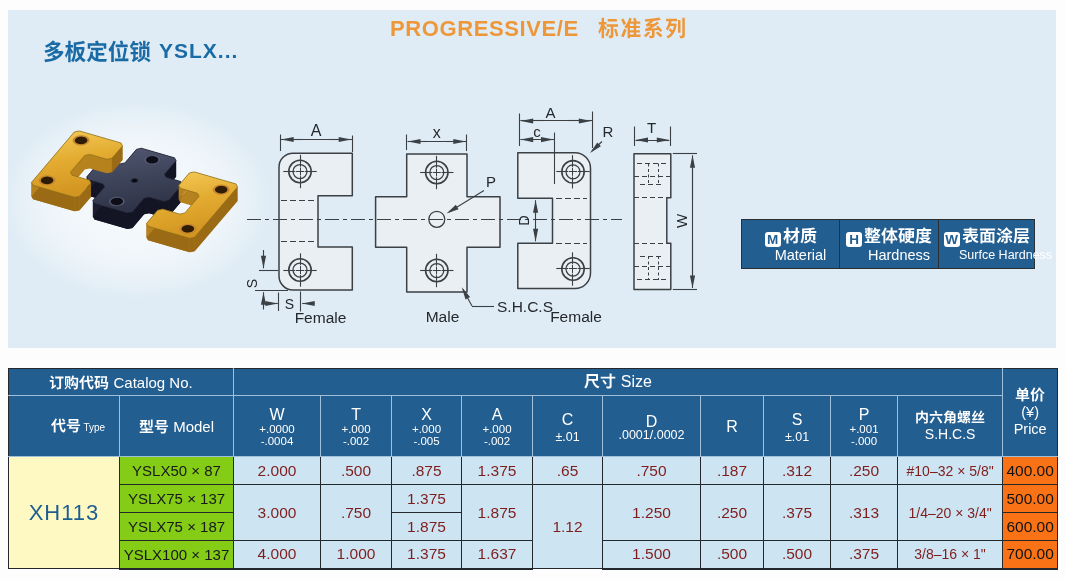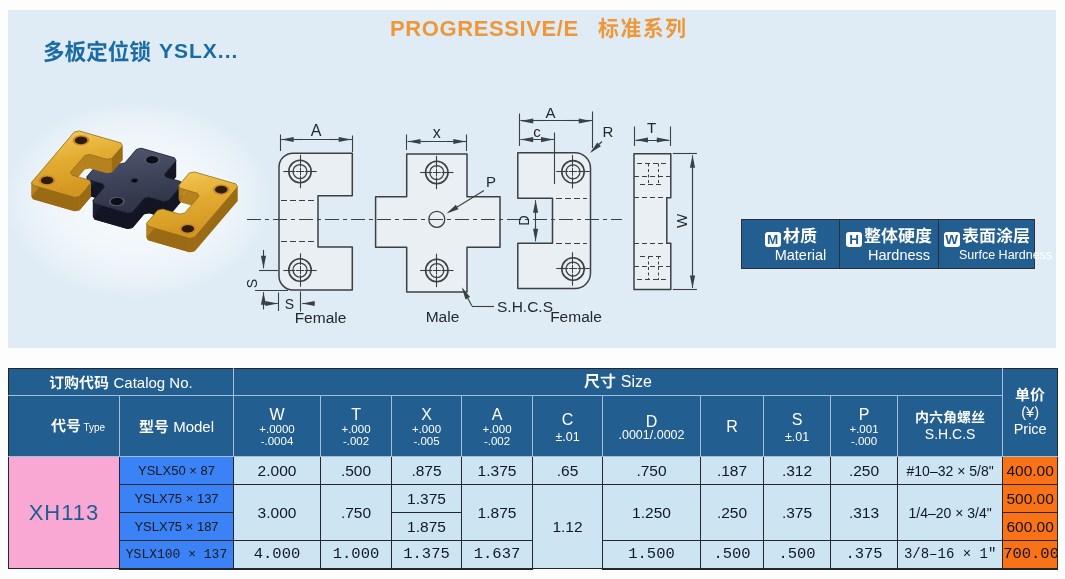--- a/index.html
+++ b/index.html
@@ -17,24 +17,24 @@
 .icn{display:inline-block;width:16px;height:15px;background:#fff;border-radius:3px;color:#235e90;font-weight:bold;font-size:13.5px;line-height:15px;text-align:center;vertical-align:-2px;margin-right:2px;}
 #main{left:8px;top:368px;width:1049px;table-layout:fixed;}
 #main td{border:1px solid #24282c;text-align:center;padding:0;overflow:hidden;}
 #main td.h{background:#235e90;color:#fff;border:1px solid #9fc0d8;}
 #main tr.r1 td.h{border-top:1.5px solid #24282c;}
 #main td.lft{border-left:1.5px solid #24282c;}
 #main td.rgt{border-right:1.5px solid #24282c;}
 #main tr.last td{border-bottom:2px solid #24282c;}
 .tol{font-size:11.5px;line-height:12px;display:block;margin-top:1px;}
 .cl{font-size:16px;line-height:15px;display:block;margin-top:2px;}
-#main .dat{background:#cde4f2;font-size:15.5px;color:#0f172a;}
-#main .mdl{background:#3b82f6;font-size:13px;color:#17191b;}
+#main .dat{background:#cde4f2;font-size:15.5px;color:#7f1d1d;}
+#main .mdl{background:#84cc16;font-size:15px;color:#17191b;}
 #main .prc{background:#f97316;font-size:15.5px;color:#101214;}
-#main .xh{background:#f9a8d4;font-size:22px;color:#1d5e92;letter-spacing:1px;}
+#main .xh{background:#fef9c3;font-size:22px;color:#1d5e92;letter-spacing:1px;}
 #main .shc{font-size:14px;}
 </style></head><body>
 <div id="panel" class="abs"></div>
 <div id="t2" class="abs"><span class="lat">PROGRESSIVE/E</span><span id="gap2" style="display:inline-block;width:19px"></span><svg style="vertical-align:top;" width="89.6" height="22.9" viewBox="0 0 112.0 27.0" preserveAspectRatio="none">
       <path d="M12.1 2.4V5.3H23.6V2.4ZM20.1 14.7C21.2 17.4 22.3 20.9 22.5 23.0L25.3 22.0C25.0 19.8 23.8 16.4 22.7 13.8ZM12.1 13.9C11.5 16.6 10.4 19.4 9.0 21.2C9.7 21.6 10.9 22.4 11.5 22.9C12.8 20.8 14.1 17.6 14.9 14.6ZM10.9 8.6V11.5H16.0V21.5C16.0 21.8 15.9 21.9 15.6 21.9C15.3 21.9 14.2 21.9 13.1 21.9C13.5 22.8 13.9 24.2 14.0 25.1C15.8 25.1 17.1 25.0 18.0 24.5C19.0 24.0 19.2 23.1 19.2 21.6V11.5H25.1V8.6ZM4.5 0.8V5.9H0.9V8.8H3.9C3.2 11.7 1.9 15.1 0.4 17.0C1.0 17.8 1.7 19.2 2.0 20.0C2.9 18.7 3.8 16.7 4.5 14.5V25.2H7.6V12.9C8.3 14.0 9.0 15.2 9.4 16.0L11.0 13.5C10.6 12.9 8.3 10.2 7.6 9.4V8.8H10.6V5.9H7.6V0.8Z M28.9 3.1C30.0 5.1 31.4 7.8 32.0 9.5L35.1 8.0C34.4 6.4 32.9 3.8 31.7 1.8ZM28.9 22.7 32.2 24.0C33.3 21.4 34.6 18.2 35.6 15.2L32.7 13.7C31.6 17.0 30.0 20.5 28.9 22.7ZM39.9 13.1H44.6V15.5H39.9ZM39.9 10.5V8.0H44.6V10.5ZM43.6 2.1C44.2 3.0 44.9 4.3 45.4 5.3H40.7C41.2 4.1 41.7 2.9 42.1 1.7L39.2 1.0C38.0 5.1 35.7 9.1 33.0 11.5C33.7 12.1 34.7 13.2 35.2 13.8C35.8 13.2 36.5 12.5 37.0 11.6V25.2H39.9V23.5H53.2V20.7H47.7V18.2H52.3V15.5H47.7V13.1H52.3V10.5H47.7V8.0H52.8V5.3H47.1L48.5 4.6C48.0 3.6 47.1 2.0 46.3 0.9ZM39.9 18.2H44.6V20.7H39.9Z M62.3 17.3C61.1 18.9 59.0 20.7 57.0 21.8C57.8 22.2 59.1 23.2 59.7 23.8C61.6 22.5 63.9 20.4 65.5 18.4ZM72.1 18.8C74.1 20.3 76.7 22.4 77.8 23.8L80.6 22.0C79.3 20.5 76.6 18.5 74.6 17.1ZM72.7 11.4C73.2 11.9 73.7 12.4 74.2 13.0L66.3 13.5C69.7 11.8 73.1 9.7 76.2 7.3L73.9 5.3C72.7 6.3 71.5 7.2 70.2 8.1L65.0 8.4C66.6 7.3 68.1 6.0 69.4 4.7C72.8 4.4 76.0 3.9 78.7 3.3L76.4 0.7C72.0 1.8 64.8 2.4 58.4 2.7C58.7 3.4 59.1 4.6 59.1 5.4C61.0 5.3 63.0 5.2 65.0 5.1C63.7 6.3 62.3 7.3 61.8 7.7C61.0 8.2 60.4 8.6 59.8 8.7C60.1 9.4 60.5 10.8 60.7 11.3C61.3 11.1 62.1 11.0 66.2 10.7C64.5 11.7 63.1 12.5 62.3 12.8C60.7 13.6 59.7 14.1 58.7 14.2C59.0 15.0 59.4 16.4 59.5 17.0C60.4 16.6 61.6 16.5 67.5 16.0V21.7C67.5 22.0 67.4 22.1 67.0 22.1C66.5 22.1 64.9 22.1 63.6 22.1C64.1 22.9 64.6 24.2 64.7 25.1C66.7 25.1 68.1 25.1 69.3 24.6C70.4 24.1 70.7 23.3 70.7 21.8V15.7L76.1 15.3C76.7 16.1 77.3 17.0 77.7 17.6L80.2 16.1C79.1 14.5 77.0 12.0 75.0 10.2Z M100.0 3.6V18.5H103.1V3.6ZM105.4 1.0V21.6C105.4 22.0 105.3 22.1 104.8 22.1C104.4 22.2 103.0 22.2 101.7 22.1C102.1 22.9 102.5 24.3 102.6 25.1C104.8 25.1 106.2 25.0 107.2 24.5C108.2 24.0 108.5 23.2 108.5 21.6V1.0ZM88.5 15.5C89.5 16.3 90.7 17.4 91.6 18.3C90.0 20.3 88.0 21.9 85.6 22.8C86.2 23.4 87.0 24.6 87.4 25.4C93.4 22.6 97.2 17.4 98.4 8.2L96.5 7.7L95.9 7.7H91.2C91.4 6.8 91.7 5.9 91.9 5.0H98.9V2.0H85.2V5.0H88.7C87.9 8.5 86.6 11.8 84.8 13.8C85.4 14.3 86.7 15.4 87.1 16.0C88.3 14.6 89.3 12.7 90.2 10.6H95.0C94.6 12.4 94.0 14.1 93.3 15.5C92.4 14.8 91.2 13.8 90.3 13.2Z" fill="#ee9738"></path>
     </svg></div>
 <div id="t1" class="abs"><svg style="vertical-align:top;" width="108.0" height="23.8" viewBox="0 0 120.0 25.0" preserveAspectRatio="none">
       <path d="M10.5 0.6C8.9 2.5 6.0 4.6 2.1 6.0C2.7 6.5 3.6 7.4 4.1 8.1C6.0 7.2 7.7 6.3 9.2 5.2H15.2C14.1 6.3 12.8 7.2 11.2 8.0C10.5 7.4 9.6 6.7 8.8 6.2L6.7 7.6C7.3 8.0 8.0 8.6 8.6 9.2C6.4 10.0 4.0 10.7 1.5 11.0C2.0 11.6 2.6 12.8 2.9 13.6C9.8 12.2 16.6 9.2 19.8 3.7L17.9 2.6L17.4 2.7H12.3C12.7 2.3 13.2 1.8 13.6 1.4ZM14.4 9.3C12.6 11.6 9.3 13.9 4.3 15.5C4.9 16.0 5.8 17.1 6.1 17.7C8.8 16.7 11.1 15.5 13.1 14.1H18.5C17.5 15.5 16.2 16.5 14.5 17.4C13.8 16.8 12.9 16.1 12.1 15.6L9.8 16.9C10.4 17.4 11.2 18.0 11.8 18.6C8.8 19.7 5.1 20.3 1.3 20.5C1.7 21.3 2.2 22.5 2.4 23.3C11.6 22.4 19.5 19.9 22.9 12.6L21.0 11.4L20.4 11.6H16.1C16.6 11.1 17.1 10.5 17.6 10.0Z M28.0 0.7V5.2H25.1V7.9H27.9C27.2 10.8 25.9 14.3 24.5 16.0C24.9 16.8 25.5 18.1 25.8 18.9C26.6 17.6 27.4 15.7 28.0 13.5V23.3H30.7V11.8C31.2 12.9 31.7 14.0 31.9 14.8L33.6 12.6C33.2 11.9 31.3 9.1 30.7 8.3V7.9H33.3V5.2H30.7V0.7ZM36.9 9.9C37.5 12.8 38.4 15.4 39.6 17.5C38.3 19.0 36.7 20.1 34.9 20.9C36.3 17.4 36.8 13.3 36.9 9.9ZM44.9 0.9C42.3 1.9 38.0 2.4 34.1 2.6V8.3C34.1 12.2 33.9 17.9 31.2 21.8C31.8 22.0 33.0 22.9 33.5 23.4C34.1 22.7 34.5 21.8 34.9 20.9C35.4 21.5 36.2 22.6 36.6 23.3C38.3 22.4 39.9 21.3 41.2 19.9C42.4 21.4 43.8 22.5 45.6 23.4C46.0 22.6 46.9 21.5 47.5 20.9C45.7 20.2 44.2 19.0 43.0 17.6C44.6 15.1 45.8 11.9 46.3 7.8L44.5 7.3L44.0 7.4H36.9V4.9C40.4 4.7 44.2 4.2 46.9 3.2ZM43.2 9.9C42.7 11.8 42.1 13.5 41.3 15.0C40.5 13.5 39.9 11.8 39.5 9.9Z M52.8 12.0C52.4 16.1 51.2 19.5 48.6 21.4C49.3 21.8 50.5 22.8 51.0 23.3C52.3 22.1 53.4 20.6 54.2 18.7C56.4 22.2 59.7 22.9 64.2 22.9H70.2C70.3 22.1 70.8 20.7 71.2 20.0C69.6 20.0 65.6 20.0 64.3 20.0C63.3 20.0 62.4 20.0 61.5 19.9V16.4H68.1V13.7H61.5V10.8H66.6V8.1H53.4V10.8H58.5V19.0C57.1 18.3 56.0 17.1 55.3 15.2C55.5 14.3 55.7 13.3 55.8 12.3ZM57.8 1.3C58.1 1.9 58.4 2.6 58.6 3.3H49.7V9.3H52.5V6.0H67.4V9.3H70.3V3.3H61.9C61.7 2.4 61.2 1.3 60.7 0.5Z M82.1 8.9C82.8 12.1 83.4 16.4 83.5 18.9L86.4 18.1C86.1 15.6 85.4 11.5 84.7 8.3ZM85.3 1.1C85.7 2.2 86.2 3.7 86.4 4.8H80.7V7.6H94.1V4.8H86.7L89.2 4.1C89.0 3.0 88.5 1.5 88.0 0.4ZM79.8 19.5V22.3H94.9V19.5H90.8C91.7 16.5 92.6 12.3 93.2 8.7L90.2 8.2C89.9 11.7 89.0 16.4 88.2 19.5ZM78.2 0.8C77.0 4.2 74.9 7.7 72.7 9.8C73.2 10.5 74.0 12.1 74.3 12.8C74.8 12.3 75.3 11.7 75.8 11.0V23.2H78.7V6.5C79.6 4.9 80.3 3.3 80.9 1.7Z M111.0 10.3V14.4C111.0 16.6 110.3 19.5 104.6 21.2C105.2 21.7 106.1 22.7 106.4 23.3C112.7 21.1 113.8 17.6 113.8 14.5V10.3ZM112.3 20.0C114.1 20.9 116.6 22.4 117.7 23.3L119.6 21.3C118.3 20.4 115.8 19.1 114.0 18.2ZM106.3 2.4C107.2 3.7 108.1 5.4 108.5 6.6L110.7 5.4C110.3 4.3 109.3 2.6 108.4 1.4ZM116.5 1.5C116.1 2.8 115.2 4.5 114.4 5.6L116.4 6.4C117.2 5.4 118.2 3.8 119.0 2.3ZM97.3 12.5V15.0H100.3V18.3C100.3 19.8 99.2 21.0 98.5 21.5C99.0 21.9 99.9 22.7 100.2 23.2C100.7 22.8 101.5 22.2 106.0 19.7C105.8 19.2 105.6 18.0 105.5 17.3L102.9 18.7V15.0H105.7V12.5H102.9V10.1H105.6V7.5H99.1C99.6 6.9 100.0 6.3 100.4 5.6H106.0V3.1H101.8C102.0 2.6 102.2 2.1 102.4 1.5L99.9 0.8C99.2 2.9 97.9 4.9 96.5 6.3C96.9 6.9 97.6 8.4 97.8 9.0L98.5 8.2V10.1H100.3V12.5ZM111.2 0.7V6.7H106.9V18.3H109.5V9.4H115.5V18.2H118.2V6.7H113.9V0.7Z" fill="#1a6ba5"></path>
     </svg><span class="yslx">YSLX...</span></div>
 <svg id="art" class="abs" style="left:0;top:0;" width="1065" height="579" viewBox="0 0 1065 579" fill="none">
@@ -399,21 +399,21 @@
         <td class="dat" rowspan="2">.375</td>
         <td class="dat" rowspan="2">.313</td>
 <td class="dat shc" rowspan="2">1/4–20 × 3/4"</td>
         <td class="prc rgt">500.00</td>
       </tr>
 <tr style="height:28px;">
         <td class="mdl">YSLX75 × 187</td>
         <td class="dat">1.875</td>
         <td class="prc rgt">600.00</td>
       </tr>
-<tr class="last" style="height:28px;font-family:Liberation Mono, monospace;">
+<tr class="last" style="height:28px;">
 <td class="mdl">YSLX100 × 137</td>
 <td class="dat">4.000</td>
         <td class="dat">1.000</td>
         <td class="dat">1.375</td>
         <td class="dat">1.637</td>
 <td class="dat">1.500</td>
         <td class="dat">.500</td>
         <td class="dat">.500</td>
         <td class="dat">.375</td>
 <td class="dat shc">3/8–16 × 1"</td>

